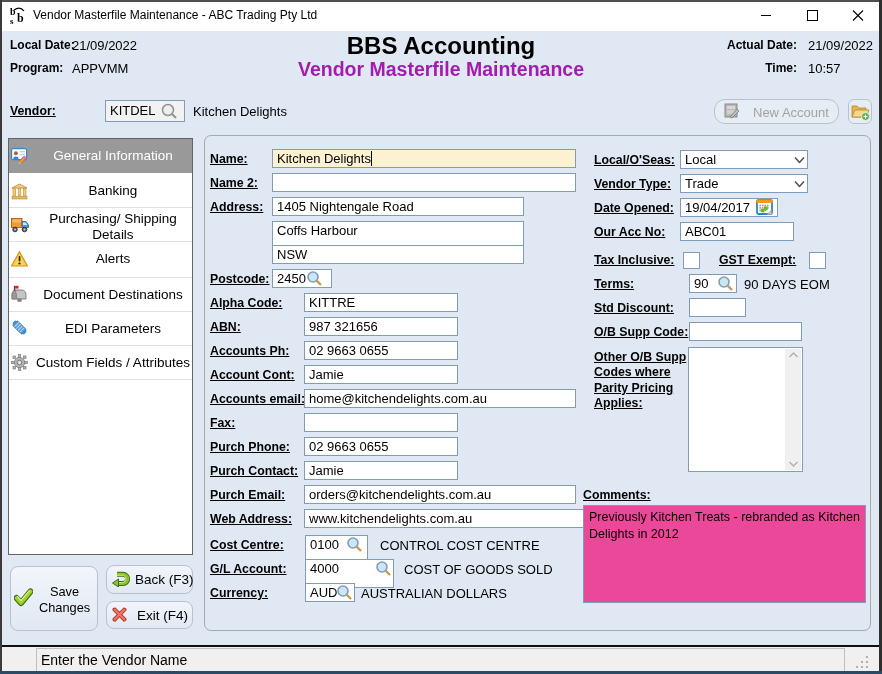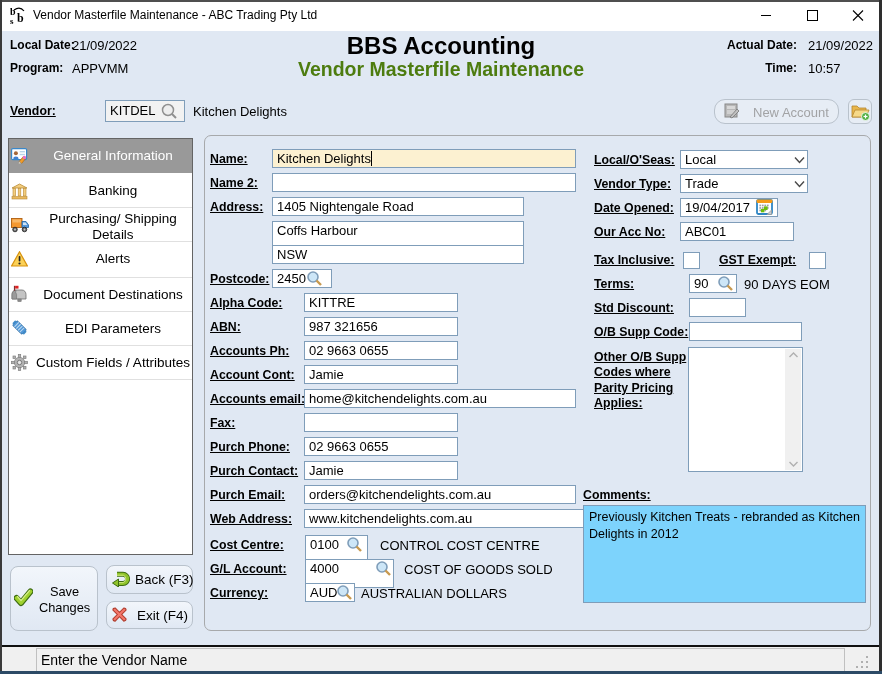--- a/index.html
+++ b/index.html
@@ -43,21 +43,21 @@
       <line x1="110" y1="10.5" x2="120" y2="20.5" stroke="#000" stroke-width="1.1"></line>
       <line x1="120" y1="10.5" x2="110" y2="20.5" stroke="#000" stroke-width="1.1"></line>
     </svg>
   </div>
 
   <div class="abs hdrlabel" style="left:10px; top:38px;">Local Date:</div>
   <div class="abs" style="left:72px; top:38px;">21/09/2022</div>
   <div class="abs hdrlabel" style="left:10px; top:61px;">Program:</div>
   <div class="abs" style="left:72px; top:61px;">APPVMM</div>
   <div class="abs" style="left:0; top:32px; width:882px; text-align:center; font-weight:bold; font-size:24px; color:#000000;">BBS Accounting</div>
-  <div class="abs" style="left:0; top:58px; width:882px; text-align:center; font-weight:bold; font-size:19.5px; color:#4d7c0f;">Vendor Masterfile Maintenance</div>
+  <div class="abs" style="left:0; top:58px; width:882px; text-align:center; font-weight:bold; font-size:19.5px; color:#a21caf;">Vendor Masterfile Maintenance</div>
   <div class="abs hdrlabel" style="left:713px; top:38px; width:84px; text-align:right;">Actual Date:</div>
   <div class="abs" style="left:808px; top:38px;">21/09/2022</div>
   <div class="abs hdrlabel" style="left:713px; top:61px; width:84px; text-align:right;">Time:</div>
   <div class="abs" style="left:808px; top:61px;">10:57</div>
 
   <div class="abs lbl" style="left:10px; top:104px;">Vendor:</div>
   <div class="inp" style="left:105px; top:100px; width:80px; height:22px; line-height:20px; background:#f2f2f2;">KITDEL</div>
   <svg class="abs" style="left:160px; top:102px;" width="18" height="18" viewBox="0 0 18 18">
     <circle cx="8" cy="8" r="5.5" fill="#eee" stroke="#909090" stroke-width="1.5"></circle>
     <line x1="12" y1="12" x2="16" y2="16" stroke="#909090" stroke-width="2"></line>
@@ -297,21 +297,21 @@
   <div class="inp" style="left:689px; top:322px; width:113px; height:19px; line-height:17px;"></div>
   <div class="abs" style="left:688px; top:347px; width:115px; height:125px; background:#fff; border:1px solid #7f9db9;">
     <div class="abs" style="right:1px; top:1px; width:16px; height:121px; background:#f0f0f0;"></div>
     <svg class="abs" style="right:3px; top:3px;" width="11" height="8" viewBox="0 0 11 8">
         <path d="M1.5 6 L5.5 2 L9.5 6" fill="none" stroke="#b0b0b0" stroke-width="1.4"></path>
       </svg>
     <svg class="abs" style="right:3px; bottom:3px;" width="11" height="8" viewBox="0 0 11 8">
         <path d="M1.5 2 L5.5 6 L9.5 2" fill="none" stroke="#b0b0b0" stroke-width="1.4"></path>
       </svg>
   </div>
-  <div class="abs" style="left:583px; top:505px; width:283px; height:98px; background:#7dd3fc; border:1px solid #7f9db9; font-size:12.5px; padding:3px 2px 3px 5px; line-height:17px;">Previously Kitchen Treats - rebranded as Kitchen<br>Delights in 2012</div>
+  <div class="abs" style="left:583px; top:505px; width:283px; height:98px; background:#ec4899; border:1px solid #7f9db9; font-size:12.5px; padding:3px 2px 3px 5px; line-height:17px;">Previously Kitchen Treats - rebranded as Kitchen<br>Delights in 2012</div>
 
   <div class="abs" style="left:0; top:645px; width:882px; height:2px; background:#101010;"></div>
   <div id="statusbar"></div>
   <div class="abs" style="left:36px; top:648px; width:809px; height:24px; border:1px solid #c0c0c0; border-bottom:none; padding-left:4px; line-height:23px; font-size:14px;">Enter the Vendor Name</div>
   <svg class="abs" style="left:856px; top:656px;" width="14" height="14" viewBox="0 0 14 14">
     <g fill="#b0b0b0">
       <rect x="10" y="10" width="2" height="2"></rect>
         <rect x="10" y="5" width="2" height="2"></rect>
         <rect x="10" y="0" width="2" height="2"></rect>
       <rect x="5" y="10" width="2" height="2"></rect>

